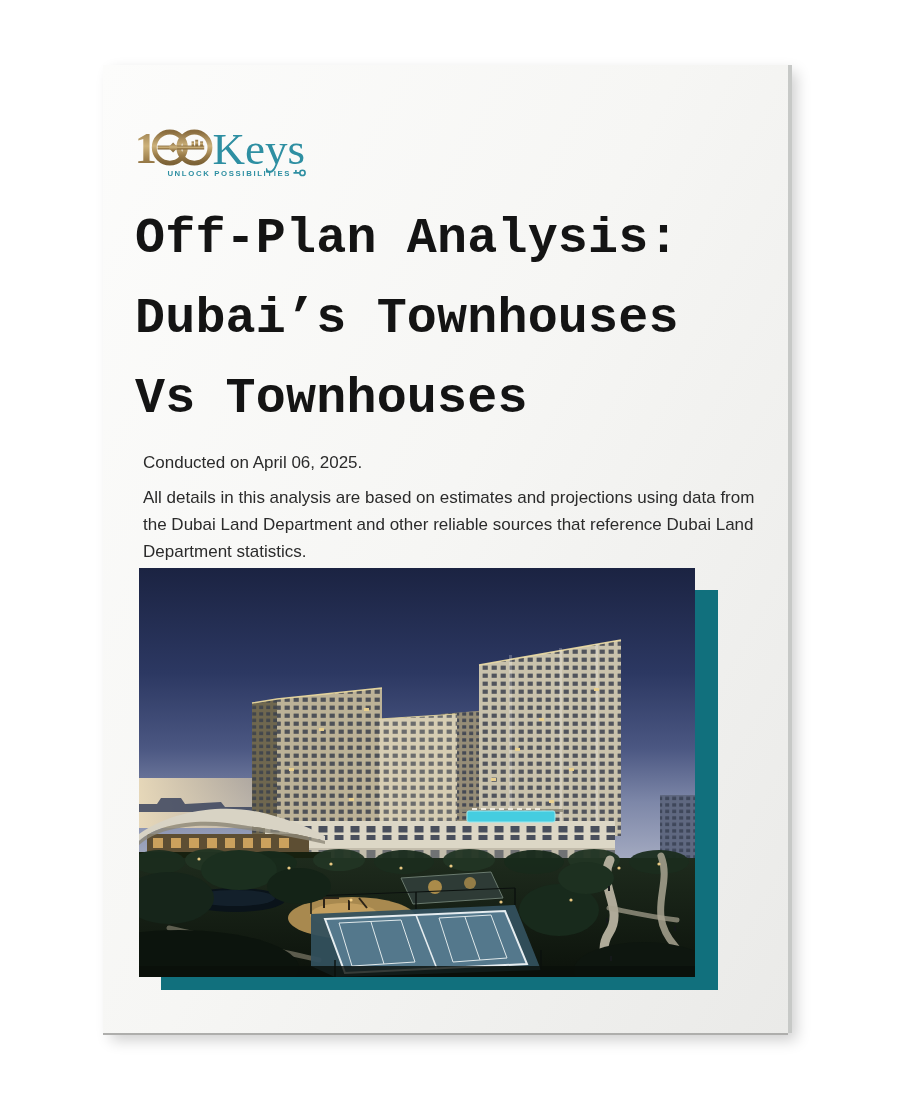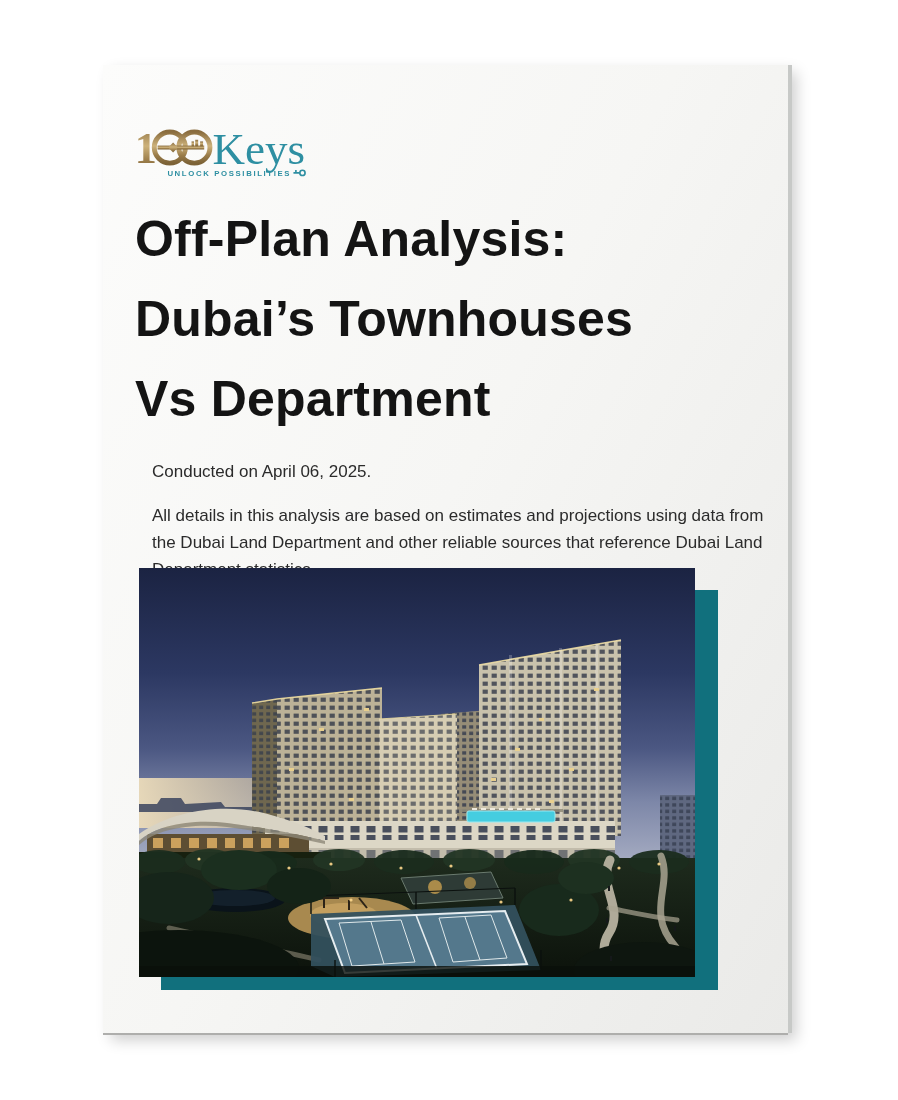--- a/index.html
+++ b/index.html
@@ -37,31 +37,31 @@
     position: absolute;
     left: 32px;
     top: 134px;
     width: 600px;
     font-size: 50px;
     line-height: 80px;
     font-weight: bold;
     color: #141414;
     letter-spacing: 0.2px;
   }
-  .title div { white-space: nowrap; }
+  .title div { white-space: nowrap; font-family: Liberation Mono, monospace; }
   .intro {
     position: absolute;
     left: 32px;
     top: 376px;
     width: 648px;
     font-size: 17px;
     line-height: 27px;
     color: #2b2b2b;
   }
-  .intro p { margin: 17px; }
+  .intro p { margin: 8px; }
   .accent-rect {
     position: absolute;
     left: 58px;
     top: 525px;
     width: 557px;
     height: 400px;
     background: #11707d;
   }
   .cover-photo {
     position: absolute;
@@ -104,21 +104,21 @@
       <text x="42" y="66.5" font-family="Liberation Sans, sans-serif" font-weight="bold" font-size="9.5" letter-spacing="2" fill="#2e8fa2">UNLOCK POSSIBILITIES</text>
       <g stroke="#2e8fa2" fill="none">
         <circle cx="207" cy="63" r="3.2" stroke-width="2"></circle>
         <path d="M196,63 L203.5,63 M199,63 L199,59.5" stroke-width="2"></path>
       </g>
     </svg>
 
     <div class="title">
       <div>Off-Plan Analysis:</div>
       <div>Dubai’s Townhouses</div>
-      <div>Vs Department</div>
+      <div>Vs Townhouses</div>
     </div>
 
     <div class="intro">
       <p>Conducted on April 06, 2025.</p>
       <p>All details in this analysis are based on estimates and projections using data from the Dubai Land Department and other reliable sources that reference Dubai Land Department statistics.</p>
     </div>
 
     <div class="accent-rect"></div>
 
     <div class="cover-photo" title="Dusk aerial rendering of beige residential towers with rooftop pool, curved-roof clubhouse, park, playground and tennis courts">

